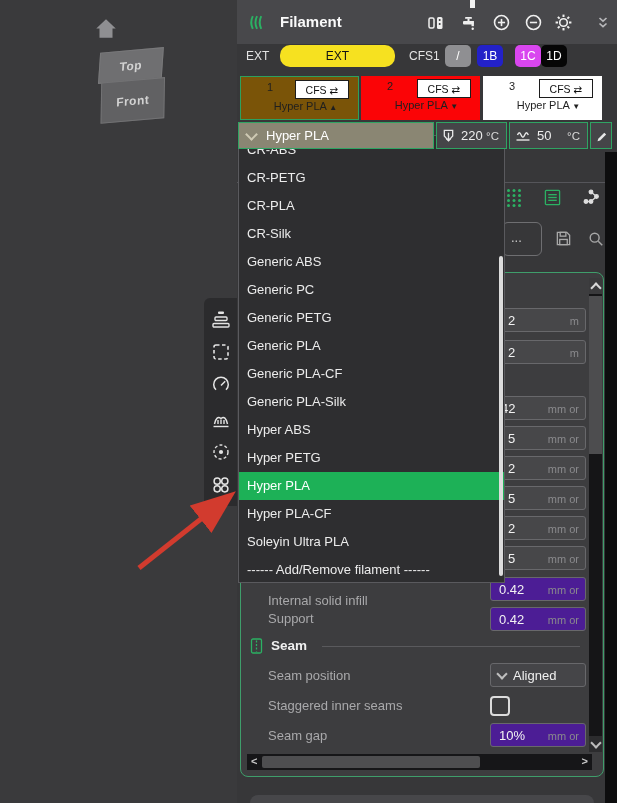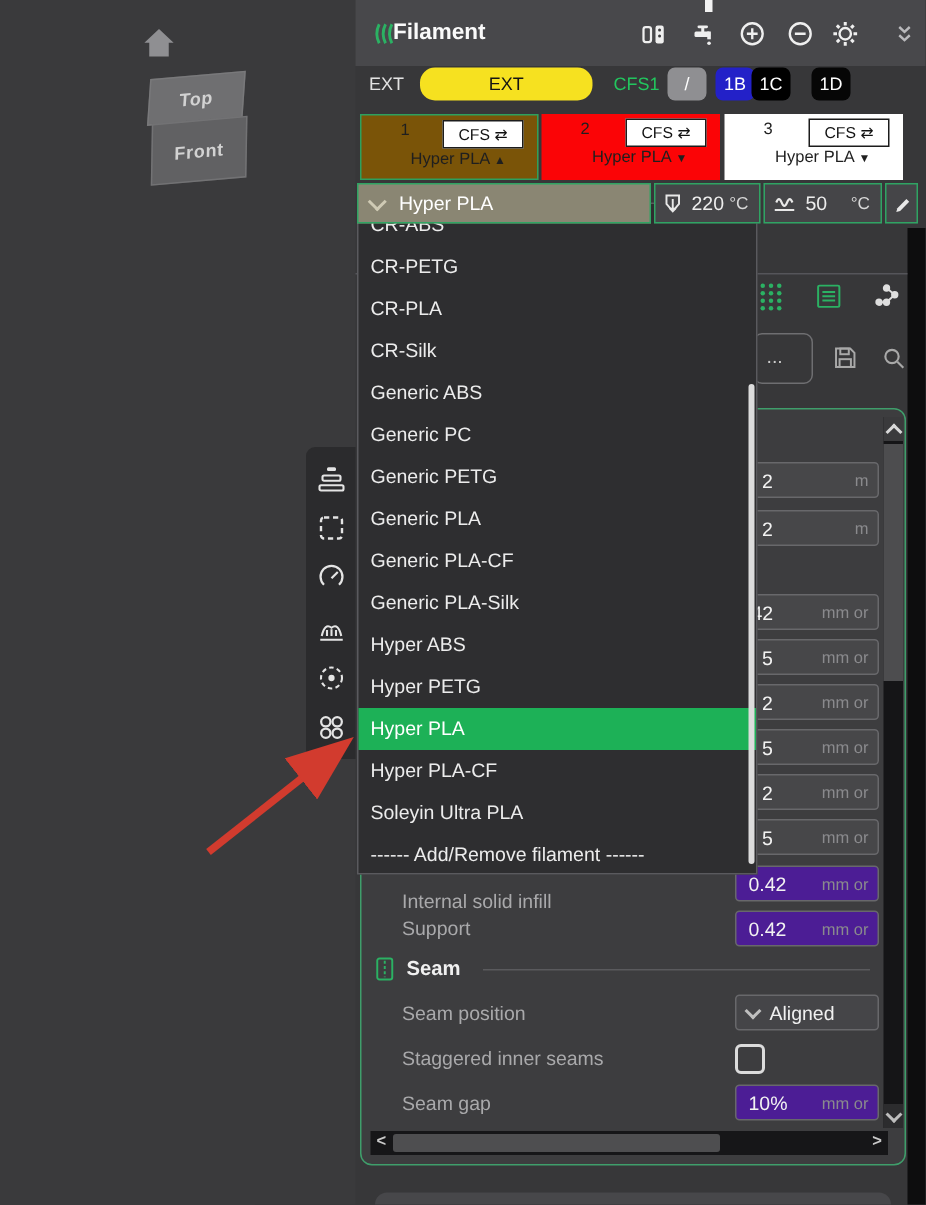--- a/index.html
+++ b/index.html
@@ -22,34 +22,34 @@
 
   .left-toolbar{left:204px;top:298px;width:34px;height:208px;background:#2b2b2d;
     border-radius:6px 0 0 6px;display:flex;flex-direction:column;
     align-items:center;justify-content:space-around;padding:4px 0;box-sizing:border-box;}
   .lt-btn{width:24px;height:24px;display:flex;align-items:center;justify-content:center;}
 
   
   .panel-body{left:237px;top:0;width:380px;height:803px;background:#373739;}
   .black-strip{left:605px;top:152px;width:12px;height:651px;background:#0d0d0e;}
   .panel-header{left:237px;top:0;width:380px;height:44px;background:#48484b;}
-  .panel-title{left:262px;top:0;height:44px;line-height:44px;font-size:15px;font-weight:bold;color:#fafafa;}
+  .panel-title{left:280px;top:0;height:44px;line-height:44px;font-size:15px;font-weight:bold;color:#fafafa;}
   .hdr-ic{top:13px;width:20px;height:19px;display:flex;align-items:center;justify-content:center;}
   .cursor-artifact{left:470px;top:0;width:5px;height:8px;background:#f2f2f2;}
 
   
   .ext-label{left:246px;top:49px;font-size:12px;color:#e3e3e3;}
   .ext-btn{left:280px;top:45px;width:115px;height:22px;background:#f6e120;border-radius:10px;
     color:#141414;font-size:12px;display:flex;align-items:center;justify-content:center;}
-  .cfs-label{left:409px;top:49px;font-size:12px;color:#22c55e;}
+  .cfs-label{left:409px;top:49px;font-size:12px;color:#e5e5e5;}
   .mini-btn{top:45px;width:26px;height:22px;border-radius:5px;color:#fff;font-size:12px;
     display:flex;align-items:center;justify-content:center;}
   .mb-slash{left:445px;background:#8f8f92;}
   .mb-1b{left:477px;background:#2321c8;}
-  .mb-1c{left:501px;background:#000000;text-align:right;}
+  .mb-1c{left:515px;background:#d946ef;text-align:right;}
   .mb-1d{left:541px;background:#060606;}
 
   
   .slot{top:76px;width:119px;height:44px;box-sizing:border-box;color:#1f1f1f;}
   .slot1{left:240px;background:#7a5408;border:1px solid #2da05f;}
   .slot2{left:361px;background:#fb0406;}
   .slot3{left:483px;background:#ffffff;}
   .slot-num{position:absolute;left:0;top:4px;width:58px;text-align:center;font-size:11px;}
   .slot-chip{position:absolute;right:9px;top:3px;width:52px;height:17px;background:#fff;
     border:1px solid #1c1c1c;font-size:10.5px;color:#111;display:flex;align-items:center;

